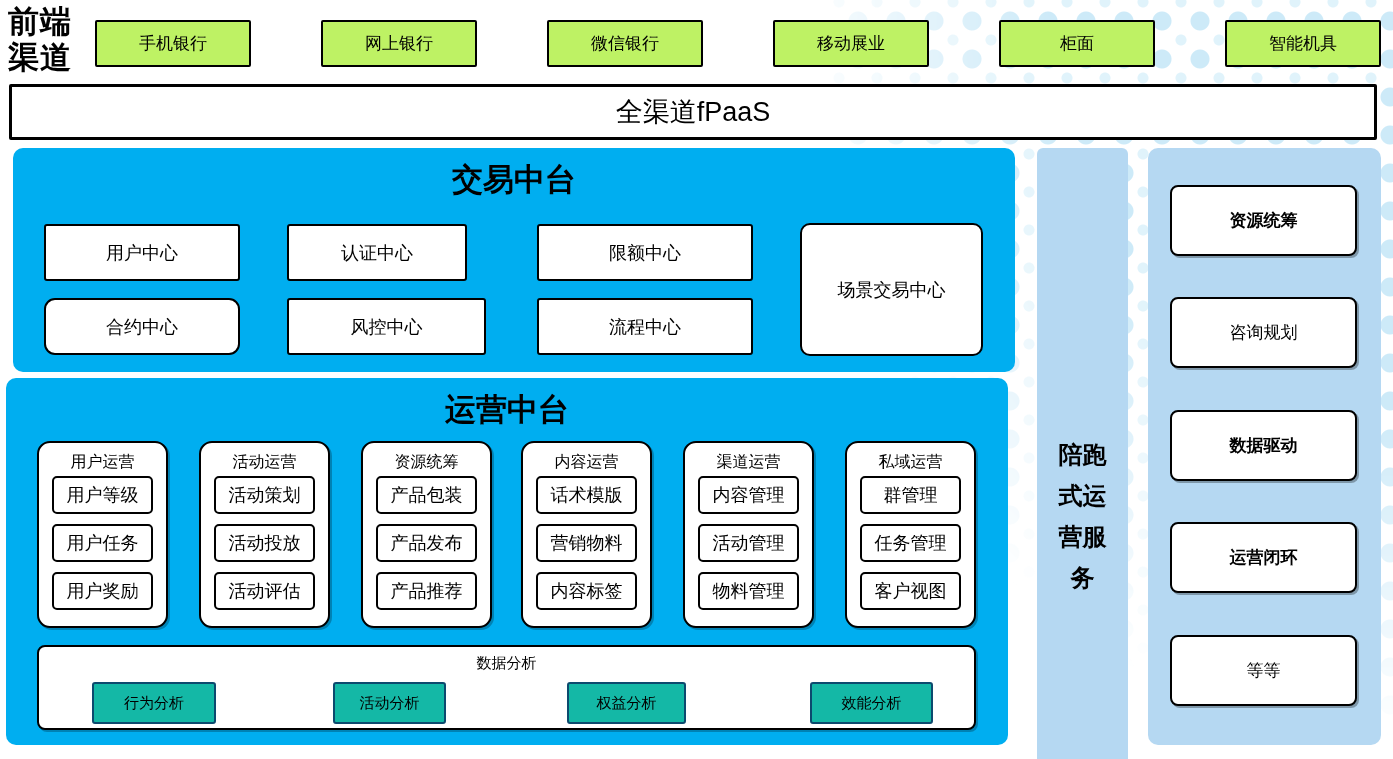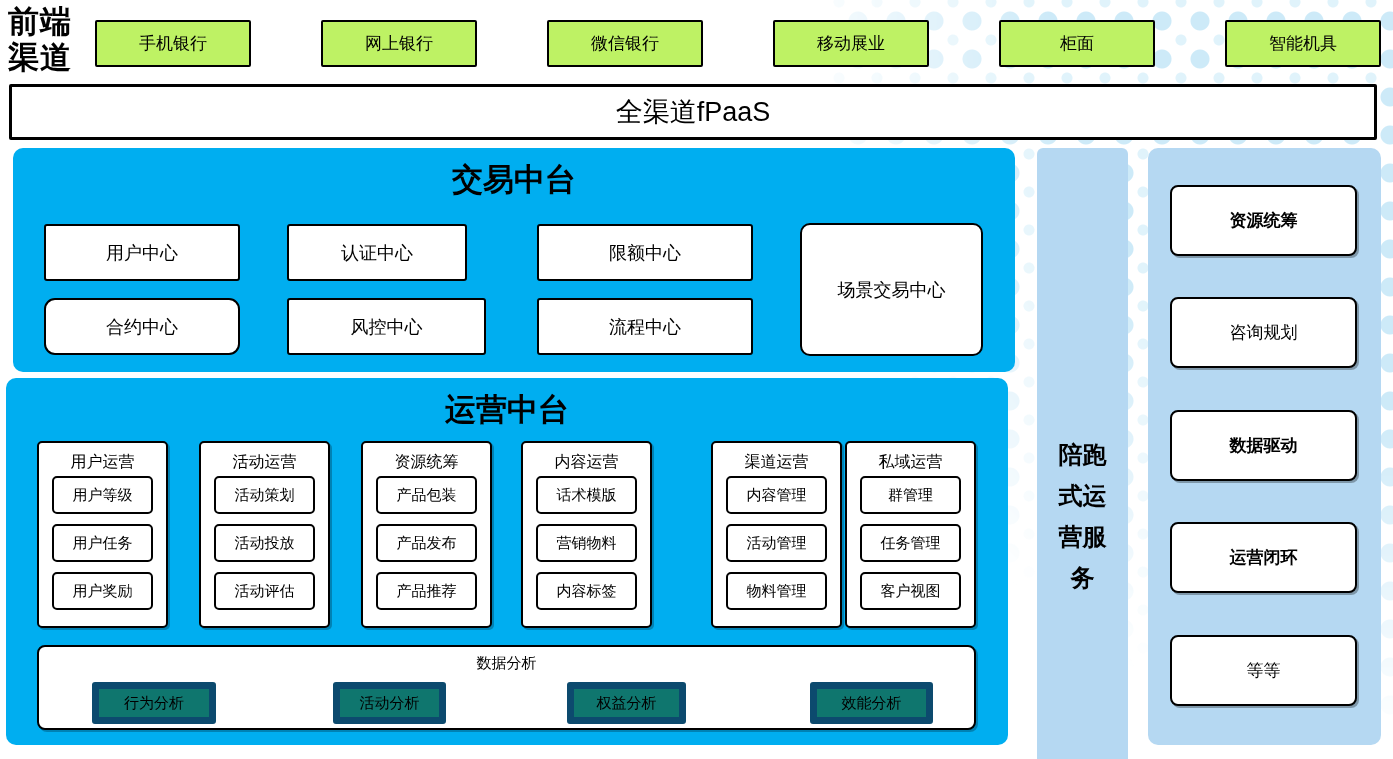--- a/index.html
+++ b/index.html
@@ -60,40 +60,40 @@
   .t1 { left:274px; top:76px;  width:180px; height:57px; }
   .t2 { left:524px; top:76px;  width:216px; height:57px; }
   .t3 { left:31px;  top:150px; width:196px; height:57px;border-radius:11px; }
   .t4 { left:274px; top:150px; width:199px; height:57px; }
   .t5 { left:524px; top:150px; width:216px; height:57px; }
   .scene { left:787px; top:75px; width:183px; height:133px; border-radius:10px; }
 
   
   .group {
     position:absolute; top:63px; width:131px; height:187px;
-    background:#fff; border:2px solid #000; border-radius:5px;
+    background:#fff; border:2px solid #000; border-radius:13px;
     box-shadow:2px 2px 0 rgba(0,0,0,0.25);
   }
-  .g0{left:31px;} .g1{left:193px;} .g2{left:355px;} .g3{left:515px;} .g4{left:677px;margin-left:28px;} .g5{left:839px;}
+  .g0{left:31px;} .g1{left:193px;} .g2{left:355px;} .g3{left:515px;} .g4{left:677px;} .g5{left:839px;}
   .group-title { text-align:center; font-size:16px; padding-top:9px; height:31px; }
   .group-items { display:flex; flex-direction:column; gap:10px; padding:2px 13px 0 13px; }
   .gitem {
     height:38px; background:#fff; border:2px solid #000; border-radius:5px;
-    display:flex; align-items:center; justify-content:center; font-size:15px;
+    display:flex; align-items:center; justify-content:center; font-size:18px;
   }
 
   
   .analytics {
     position:absolute; left:31px; top:267px; width:939px; height:85px;
     background:#fff; border:2px solid #000; border-radius:8px;
     box-shadow:2px 2px 0 rgba(0,0,0,0.25);
   }
   .ana-title { text-align:center; font-size:15px; padding-top:7px; }
   .abox {
-    position:absolute; top:35px; height:42px; background:#0f766e; border:7px solid #0c4a6e; border-radius:3px;
+    position:absolute; top:35px; height:42px; background:#14b8a6; border:2px solid #0c4a6e; border-radius:3px;
     display:flex; align-items:center; justify-content:center; font-size:15px;
   }
   .a0{left:53px;width:124px;} .a1{left:294px;width:113px;} .a2{left:528px;width:119px;} .a3{left:771px;width:123px;}
 
   
   .sidebar {
     left:1037px; top:148px; width:91px; height:738px;
     background:#B5D8F2; border-radius:6px;
     display:flex; align-items:center; justify-content:center;
   }

